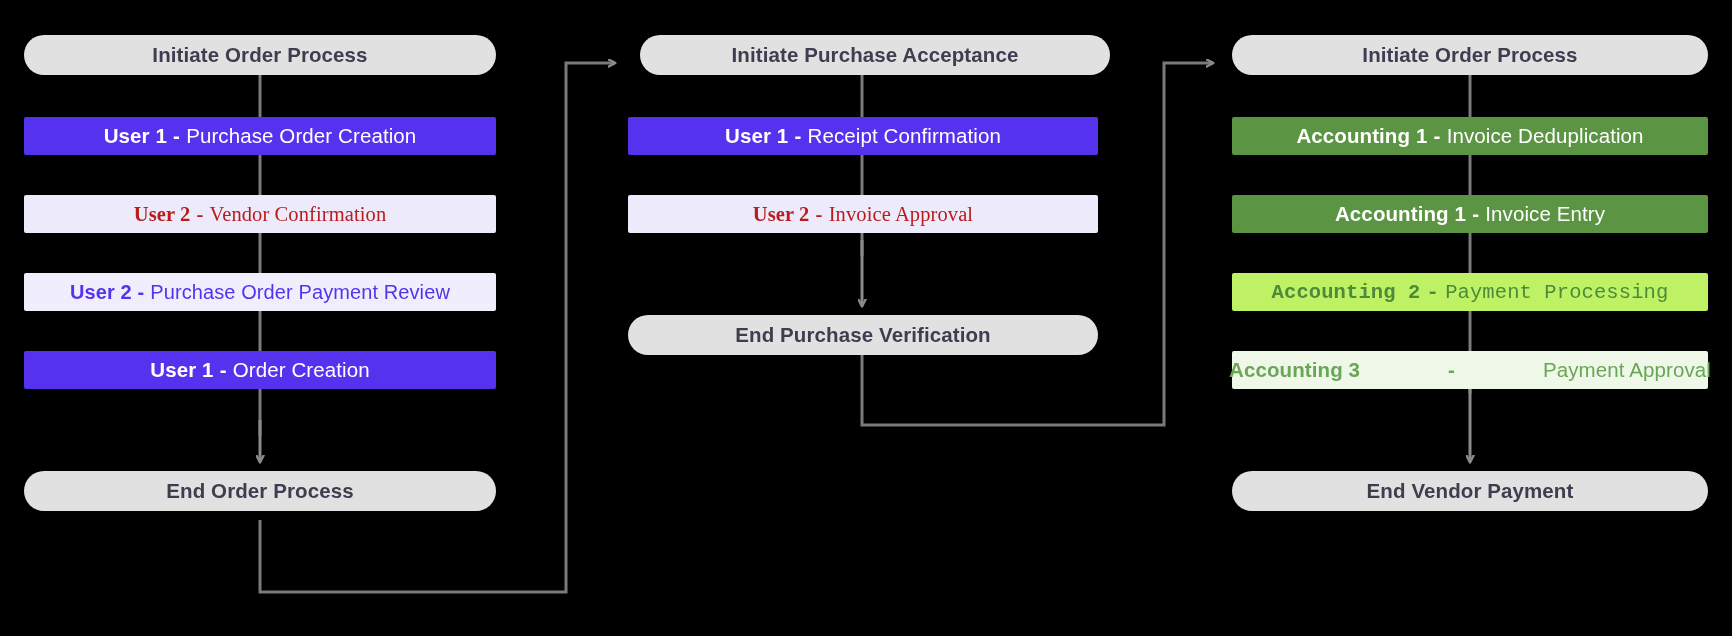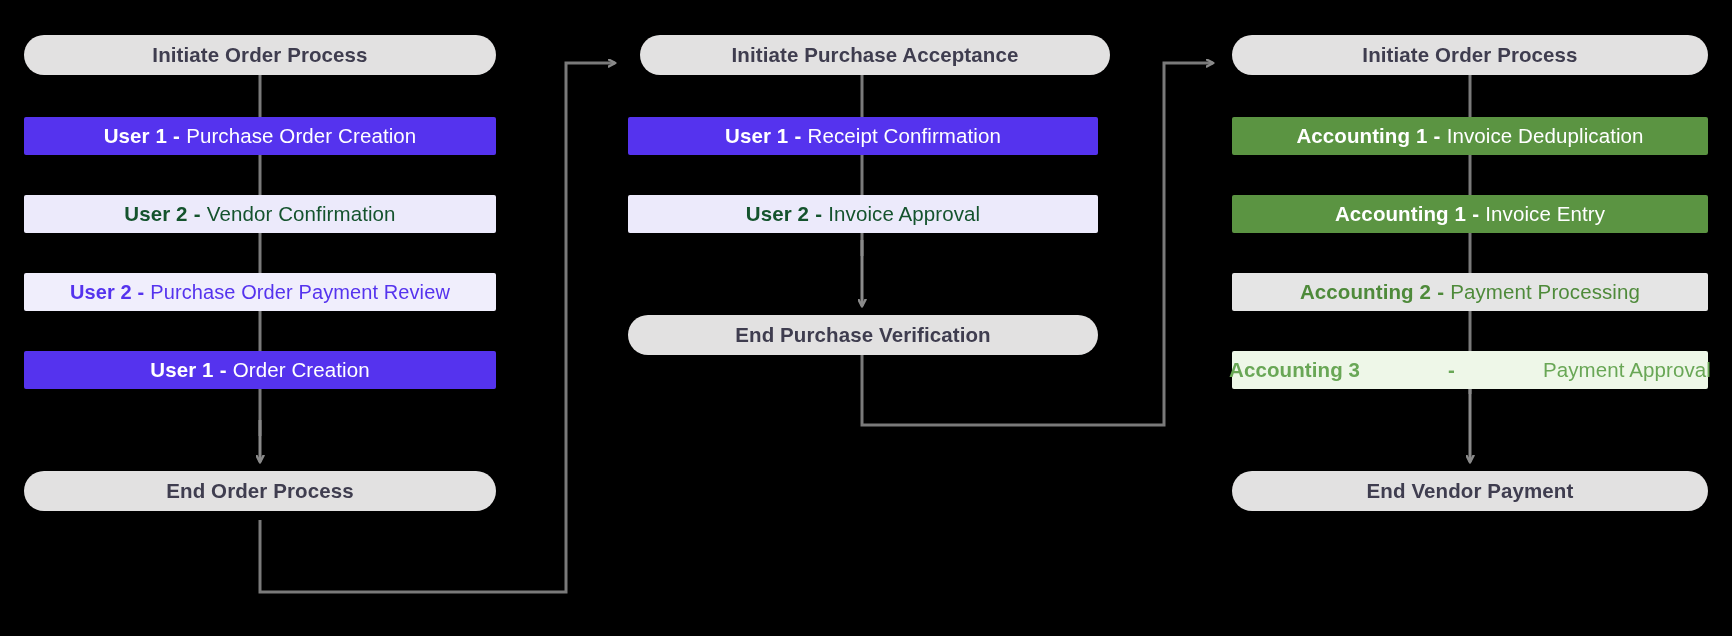--- a/index.html
+++ b/index.html
@@ -20,24 +20,24 @@
   .node .r{font-weight:400;}
   .terminal{
     background:#E2E1E1;
     color:#3F3D4F;
     border-radius:24px;
     height:40px;
     font-weight:700;
   }
   .task{height:38px;border-radius:2px;}
   .u-dark{background:#5533EE;color:#FFFFFF;}
-  .u-light{background:#ECEAFB;color:#14532d;}
+  .u-light{background:#ECEAFB;color:#b91c1c;font-family:Liberation Serif, serif;}
   .u-light2{background:#F0EEFC;color:#5533EE;}
   .g-dark{background:#5B9442;color:#FFFFFF;}
-  .g-mid{background:#e5e5e5;color:#4E8A3A;}
+  .g-mid{background:#bef264;color:#4E8A3A;font-family:Liberation Mono, monospace;}
   .g-light{background:#EEF7E8;color:#69A756;gap:44px;}
   .sp{display:inline-block;width:.30em;}
 </style>
 </head>
 <body>
 
 <div id="stage">
 
   <svg class="conn" viewBox="0 0 1732 636">
     <defs>

